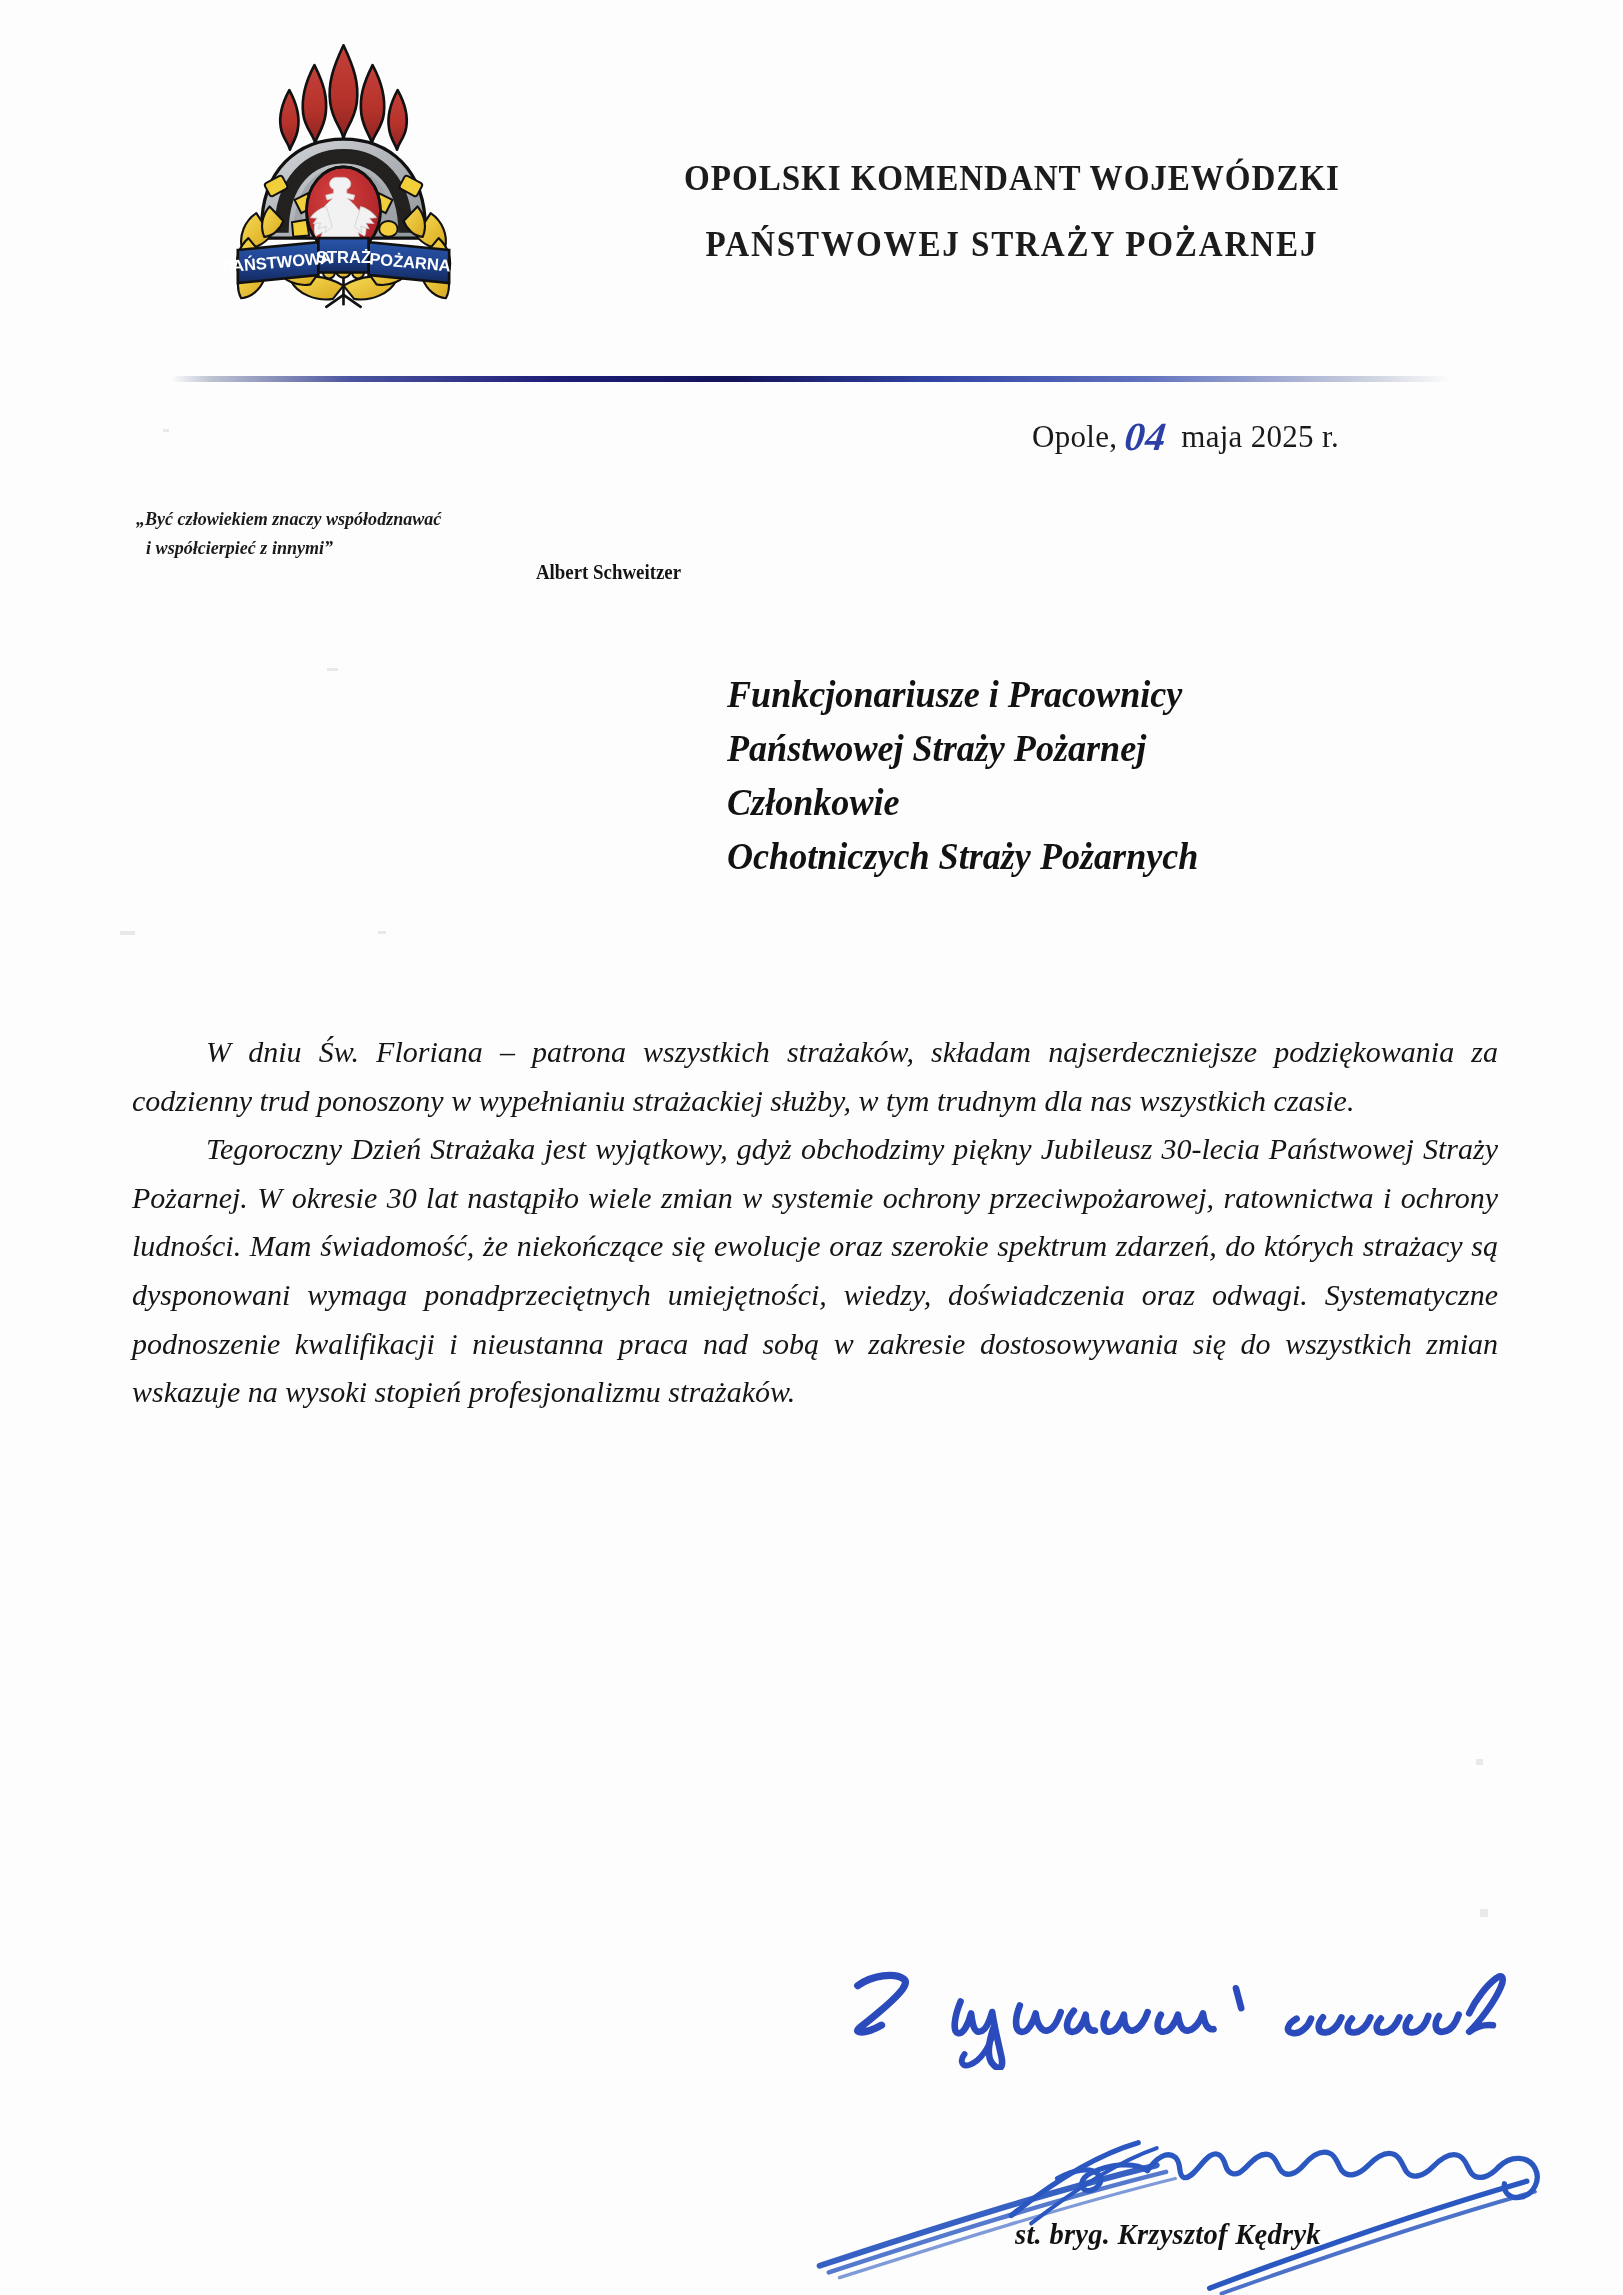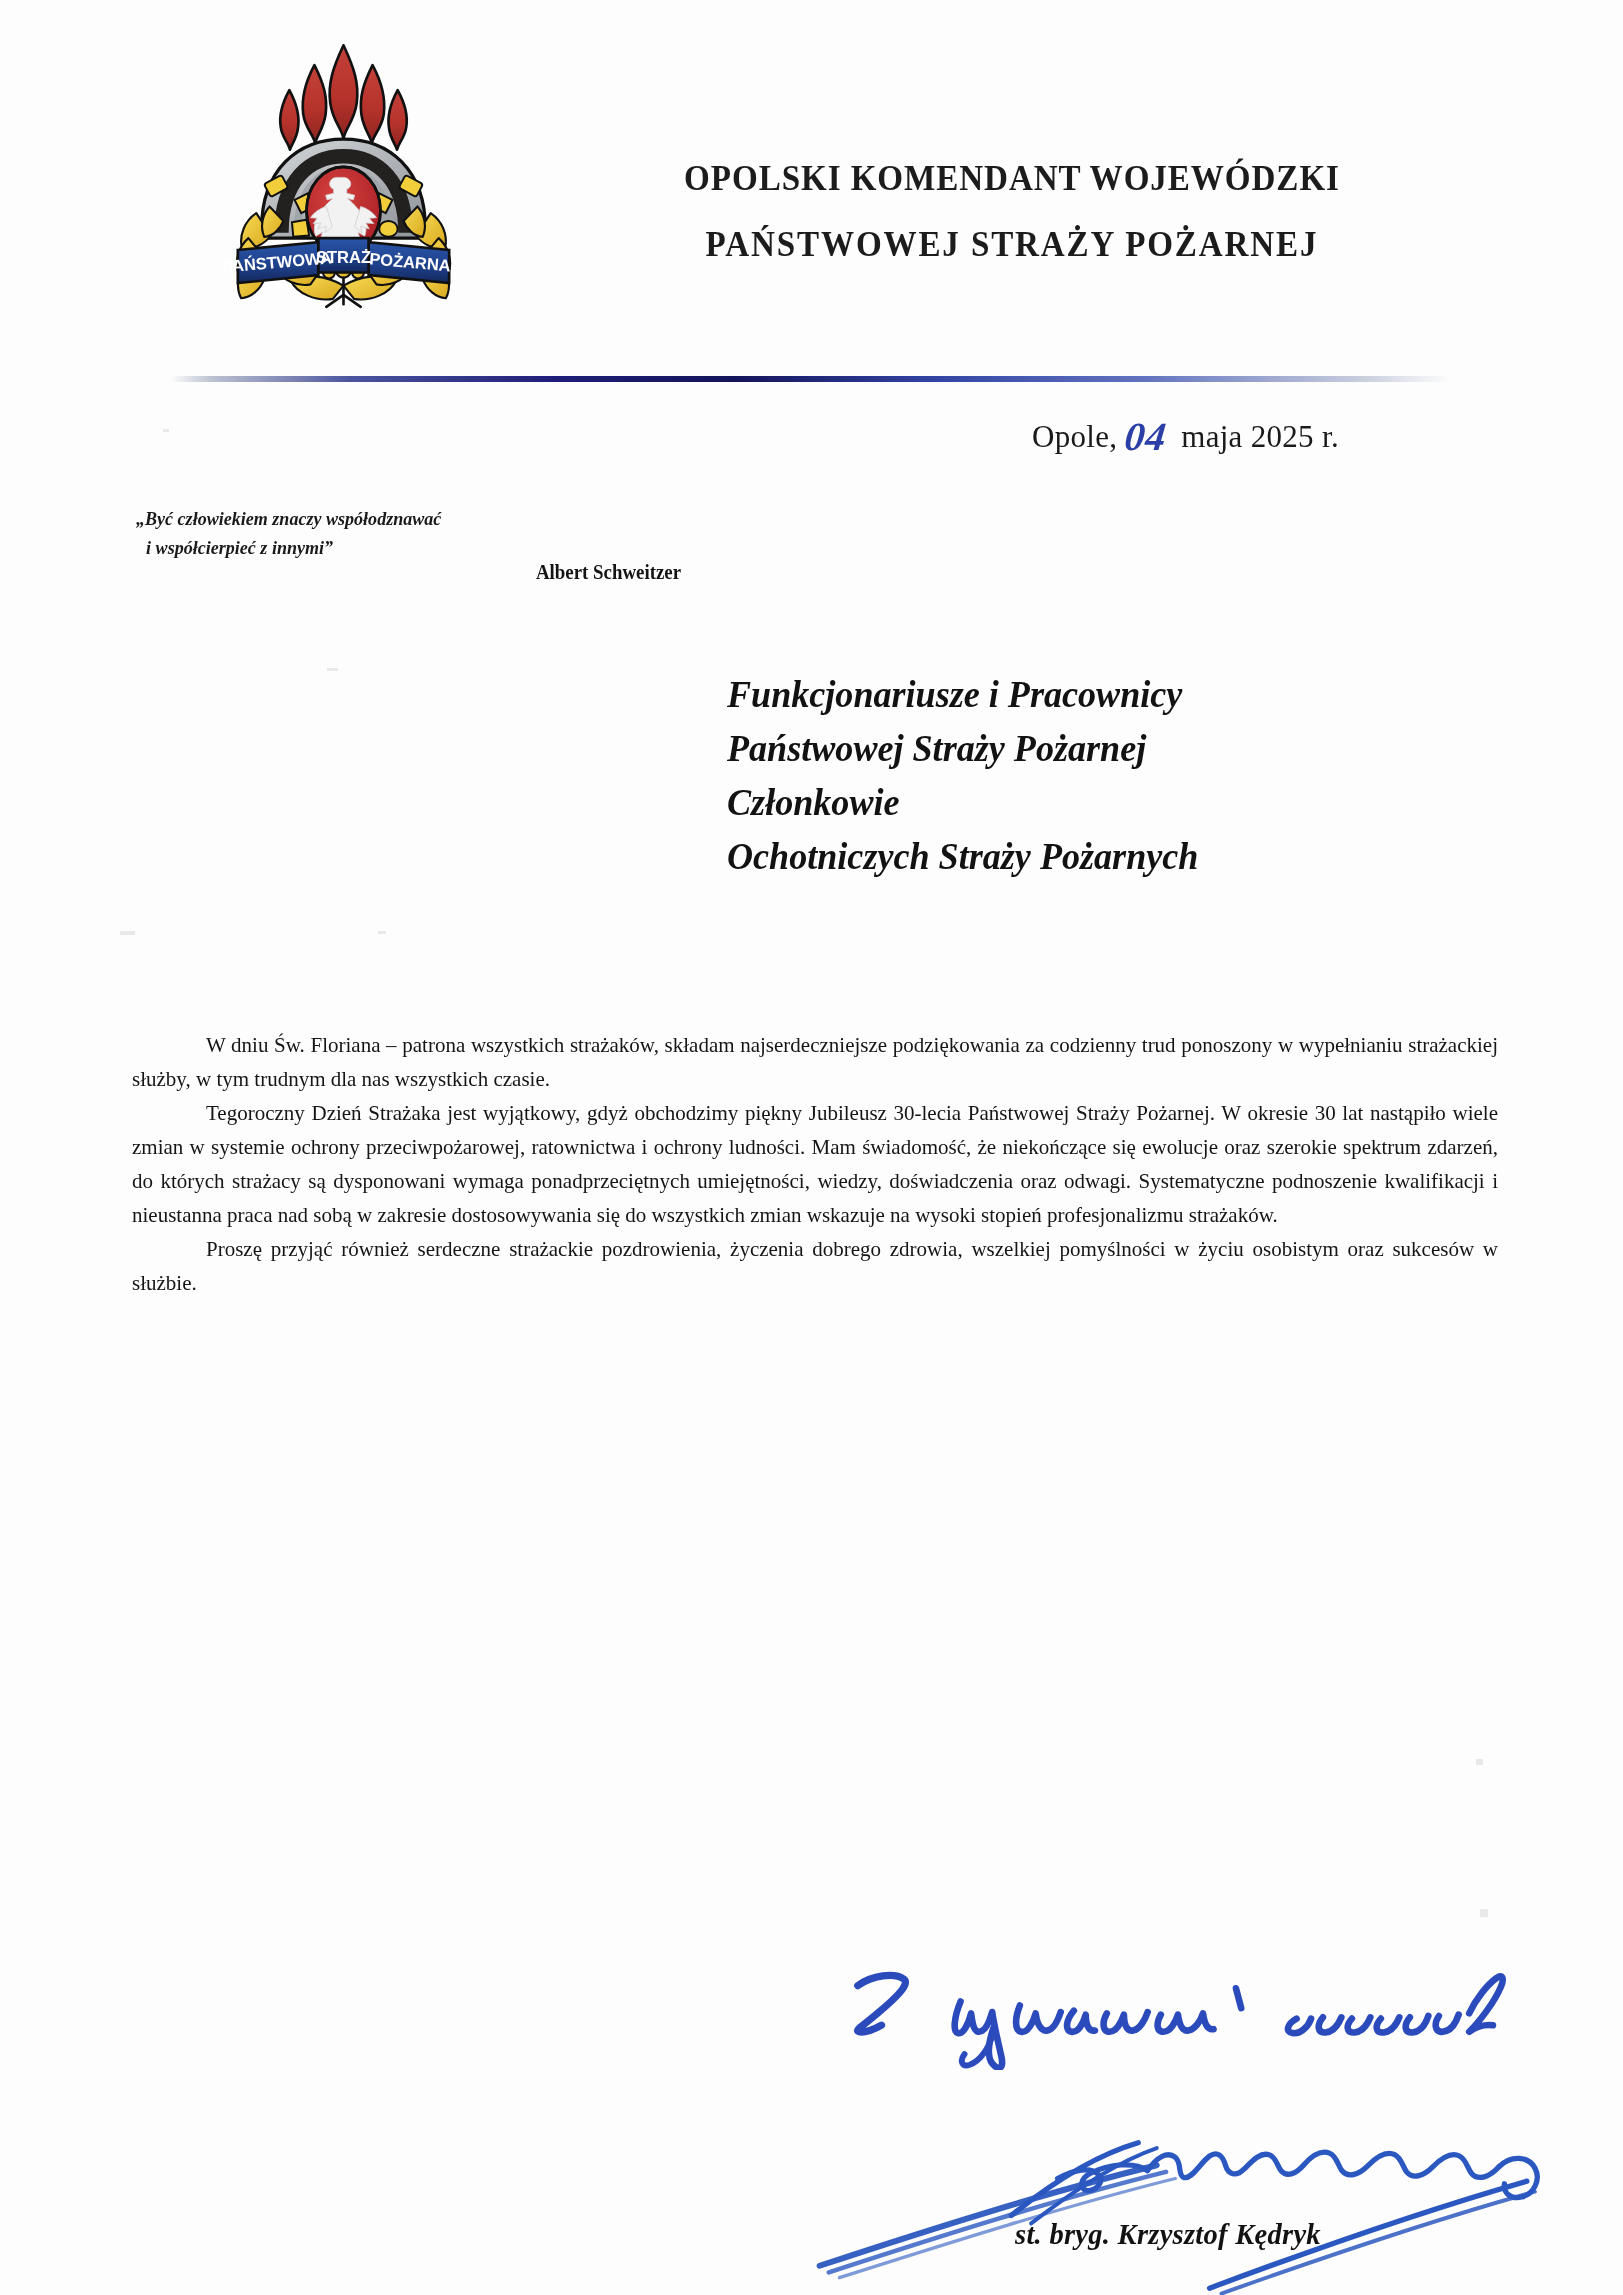--- a/index.html
+++ b/index.html
@@ -141,21 +141,22 @@
     transform-origin: left top;
     white-space: nowrap;
   }
 
   
   .body-text {
     position: absolute;
     left: 132px;
     top: 1028px;
     width: 1366px;
-    font-size: 21px;
+    font-style: italic;
+    font-size: 30px;
     line-height: 1.62;
     color: #151515;
     text-align: justify;
     text-justify: inter-word;
   }
   .body-text p {
     margin: 0 0 0 0;
     text-indent: 74px;
   }
 
@@ -337,21 +338,20 @@
   <div class="addressee">
     <div>Funkcjonariusze i Pracownicy</div>
     <div>Państwowej Straży Pożarnej</div>
     <div>Członkowie</div>
     <div>Ochotniczych Straży Pożarnych</div>
   </div>
 
   <div class="body-text">
     <p>W dniu Św. Floriana – patrona wszystkich strażaków, składam najserdeczniejsze podziękowania za codzienny trud ponoszony w wypełnianiu strażackiej służby, w tym trudnym dla nas wszystkich czasie.</p>
     <p>Tegoroczny Dzień Strażaka jest wyjątkowy, gdyż obchodzimy piękny Jubileusz 30-lecia Państwowej Straży Pożarnej. W okresie 30 lat nastąpiło wiele zmian w systemie ochrony przeciwpożarowej, ratownictwa i ochrony ludności. Mam świadomość, że niekończące się ewolucje oraz szerokie spektrum zdarzeń, do których strażacy są dysponowani wymaga ponadprzeciętnych umiejętności, wiedzy, doświadczenia oraz odwagi. Systematyczne podnoszenie kwalifikacji i nieustanna praca nad sobą w zakresie dostosowywania się do wszystkich zmian wskazuje na wysoki stopień profesjonalizmu strażaków.</p>
-    <p>Proszę przyjąć również serdeczne strażackie pozdrowienia, życzenia dobrego zdrowia, wszelkiej pomyślności w życiu osobistym oraz sukcesów w służbie.</p>
   </div>
 
   <div class="closing-hw" title="Z wyrazami szacunku">
     <svg viewBox="0 0 1090 170" xmlns="http://www.w3.org/2000/svg">
       <g fill="none" stroke="#2b4bbd" stroke-linecap="round" stroke-linejoin="round">
 
         <path d="M40 42 C62 26 96 22 110 32 C120 40 96 62 70 84 C48 103 34 110 42 112 C50 114 66 108 76 102" stroke-width="11"></path>
 
         <path d="M196 66 C186 90 184 112 192 114 C200 116 208 100 212 84
                  C214 100 216 112 224 112 C234 112 240 96 244 82

